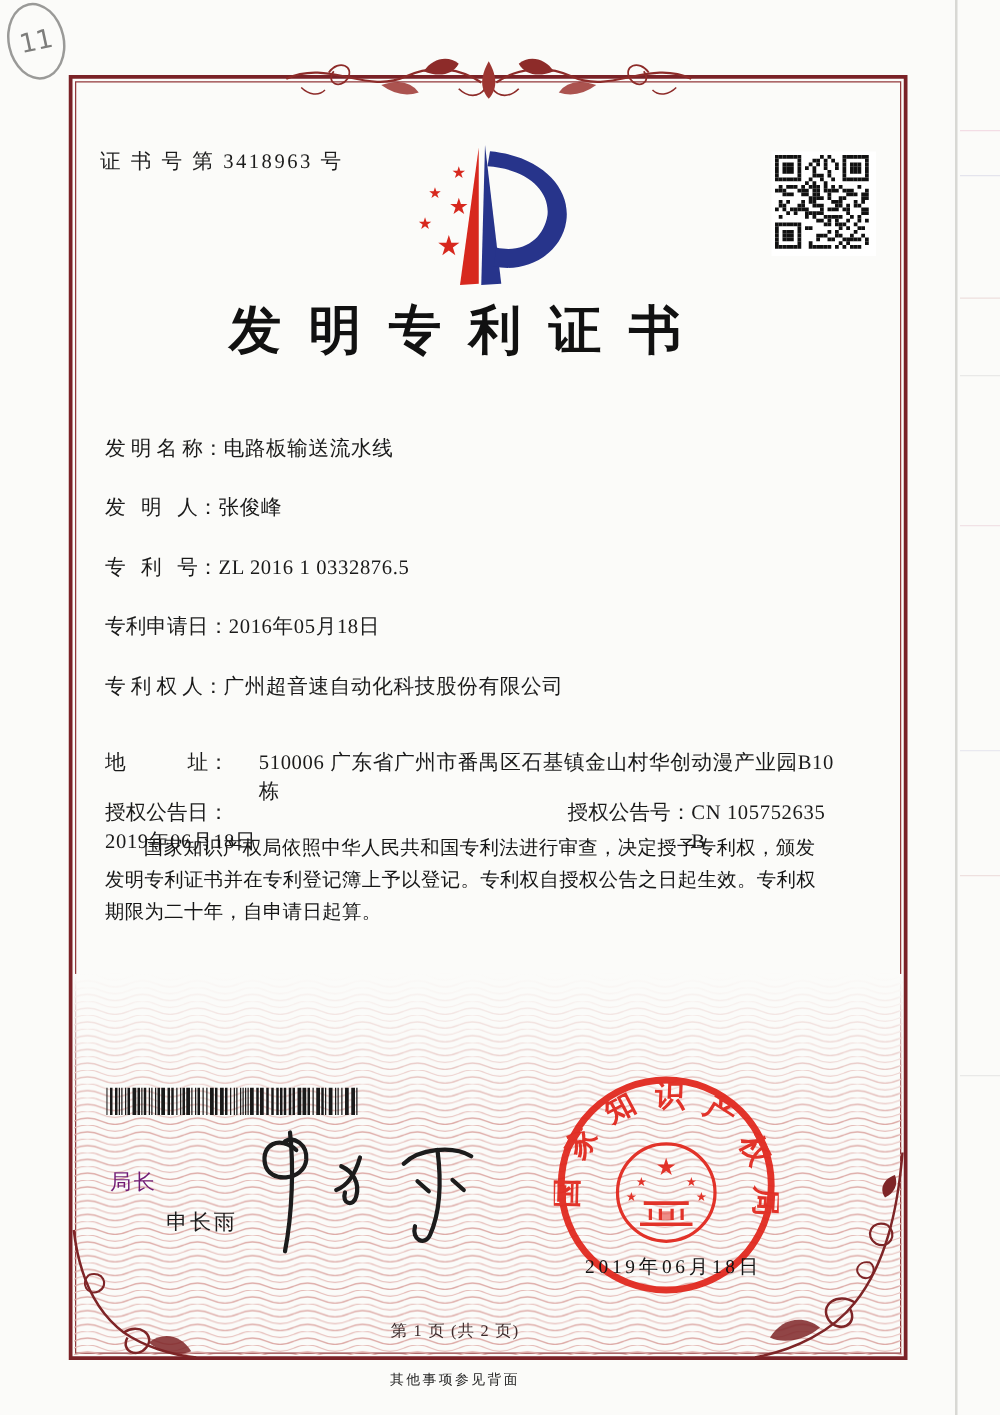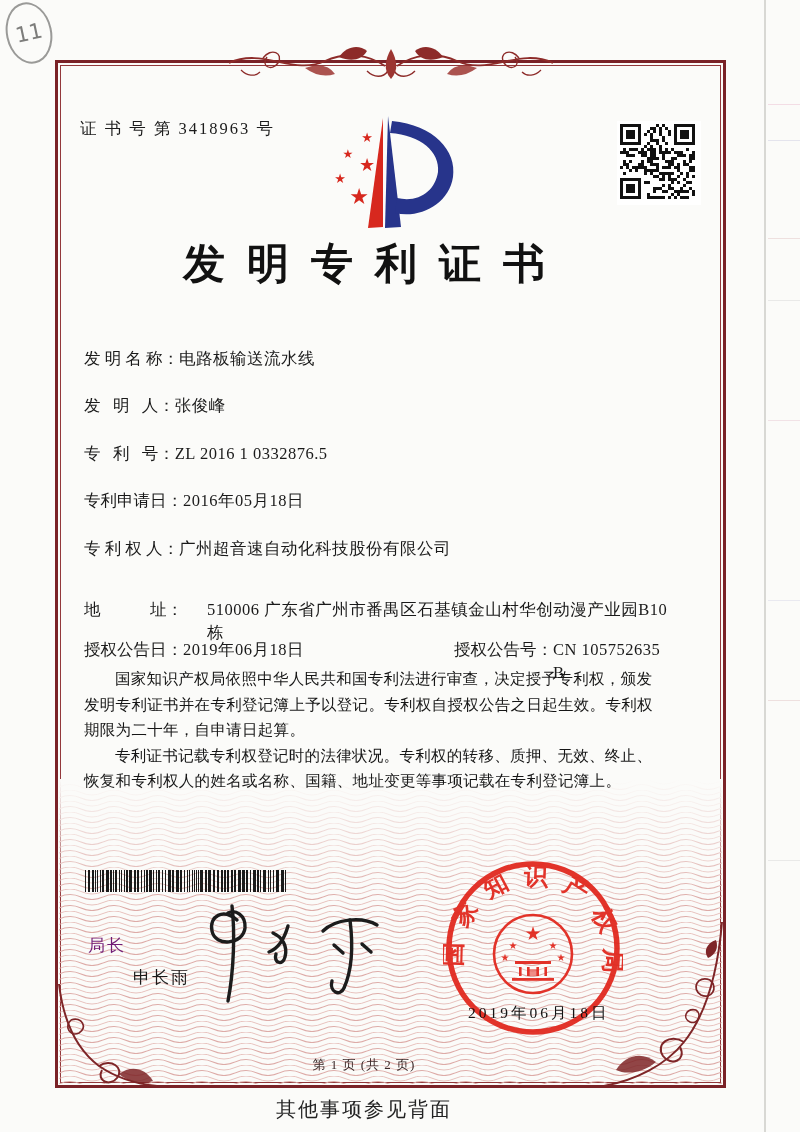--- a/index.html
+++ b/index.html
@@ -49,21 +49,21 @@
 
   .barcode{position:absolute;left:85px;top:870px;}
   .signoff-title{position:absolute;left:88px;top:934px;font-size:17px;color:#701a75;letter-spacing:2px;text-align:center;}
   .signoff-name{position:absolute;left:88px;top:966px;font-size:17px;color:#1b1b1b;letter-spacing:2px;margin-left:45px;}
   .signature{position:absolute;left:185px;top:900px;}
 
   .seal{position:absolute;left:443px;top:858px;opacity:.93;}
   .seal-date{position:absolute;left:468px;top:1003px;font-size:15.5px;color:#141414;letter-spacing:3px;white-space:pre;}
 
   .footer-page{position:absolute;left:0;right:72px;top:1056px;text-align:center;font-size:13px;color:#3c2a2a;letter-spacing:1px;}
-  .back-note{position:absolute;left:0;right:72px;top:1096px;text-align:center;font-size:20px;color:#222;letter-spacing:2px;}
+  .back-note{position:absolute;left:0;right:72px;top:1096px;text-align:center;font-size:11px;color:#222;letter-spacing:2px;}
 </style>
 </head>
 <body>
 
 <div class="sheet">
 
   <div class="page-edge"></div>
   <div class="edge-lines">
     <span style="top:104px;background:#e4a7c0;"></span>
     <span style="top:140px;background:#b9b9d8;"></span>
@@ -455,32 +455,31 @@
       <span class="fvalue">2016年05月18日</span>
     </div>
     <div class="field-row" style="top:537px;">
       <span class="flabel">专 利 权 人：</span>
       <span class="fvalue">广州超音速自动化科技股份有限公司</span>
     </div>
     <div class="field-row" style="top:598px;">
       <span class="flabel">地            址：</span>
       <span class="fvalue" style="width:470px;margin-left:24px;">510006 广东省广州市番禺区石基镇金山村华创动漫产业园B10栋</span>
     </div>
-    <div class="field-row row-grant" style="top:638px;">
+    <div class="field-row row-grant" style="top:638px;flex-direction:column;">
       <span class="flabel">授权公告日：</span>
       <span class="fvalue">2019年06月18日</span>
       <span class="grant-no-group">
         <span class="flabel">授权公告号：</span>
         <span class="fvalue">CN 105752635 B</span>
       </span>
     </div>
 
     <div class="body-par">
       <p>国家知识产权局依照中华人民共和国专利法进行审查，决定授予专利权，颁发发明专利证书并在专利登记簿上予以登记。专利权自授权公告之日起生效。专利权期限为二十年，自申请日起算。</p>
-      <p>专利证书记载专利权登记时的法律状况。专利权的转移、质押、无效、终止、恢复和专利权人的姓名或名称、国籍、地址变更等事项记载在专利登记簿上。</p>
     </div>
 
     <svg class="barcode" width="206" height="22">
       <g id="barcode-bars" fill="#1a1a1a">
           <rect x="0" y="0" width="1" height="22"></rect>
           <rect x="3" y="0" width="2" height="22"></rect>
           <rect x="7" y="0" width="2" height="22"></rect>
           <rect x="10" y="0" width="1" height="22"></rect>
           <rect x="12" y="0" width="1" height="22"></rect>
           <rect x="15" y="0" width="1" height="22"></rect>

